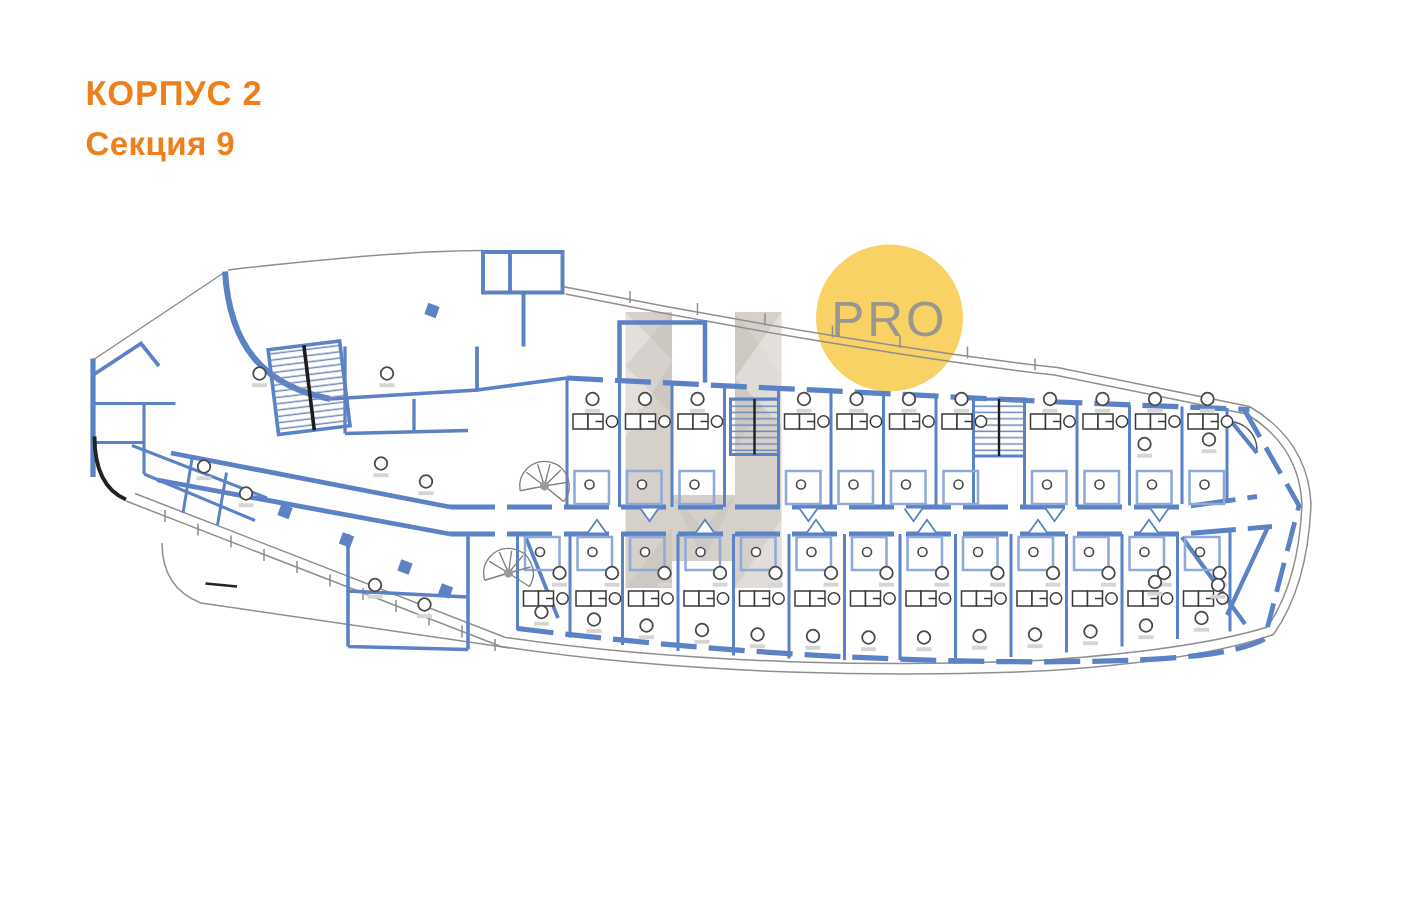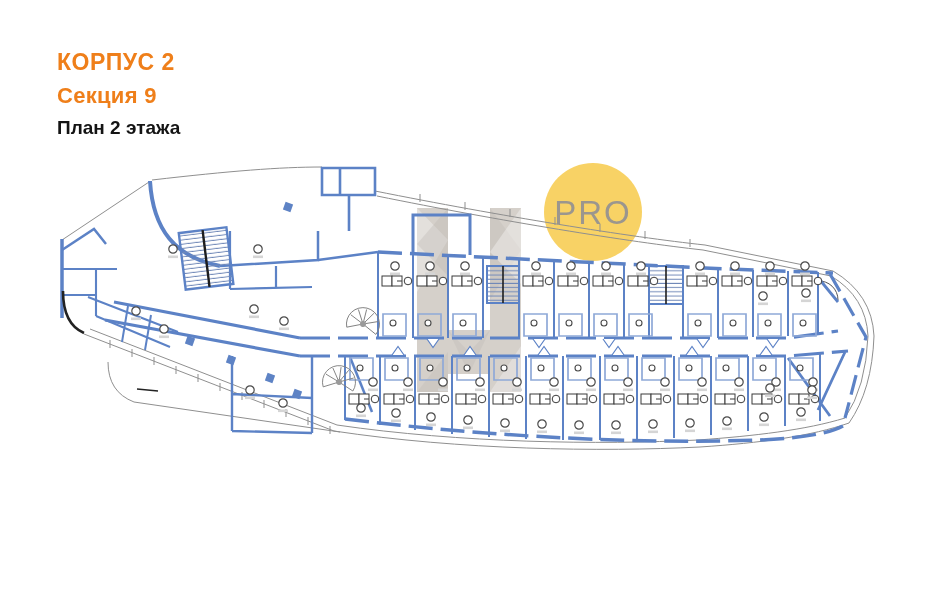--- a/index.html
+++ b/index.html
@@ -14,21 +14,20 @@
   .pro{font-family:"Liberation Sans",sans-serif;font-size:33px;letter-spacing:2px;}
 </style>
 </head>
 <body>
 
 <div class="canvas">
 
   <div class="hdr">
     <div class="l1">КОРПУС 2</div>
     <div class="l2">Секция 9</div>
-    <div class="l3">План 2 этажа</div>
   </div>
 
   <svg width="941" height="600" viewBox="0 0 941 600">
     <defs>
       <pattern id="hatch" width="4.2" height="4.2" patternUnits="userSpaceOnUse">
         <line x1="0" y1="2" x2="4.2" y2="2" stroke="#7189B8" stroke-width="1"></line>
       </pattern>
       <g id="fx">
         <circle r="4.2" fill="#fff" stroke="#4a4a4a" stroke-width="1.2"></circle>
         <rect x="-5" y="6.5" width="10" height="2.6" fill="#d5d5d5"></rect>

